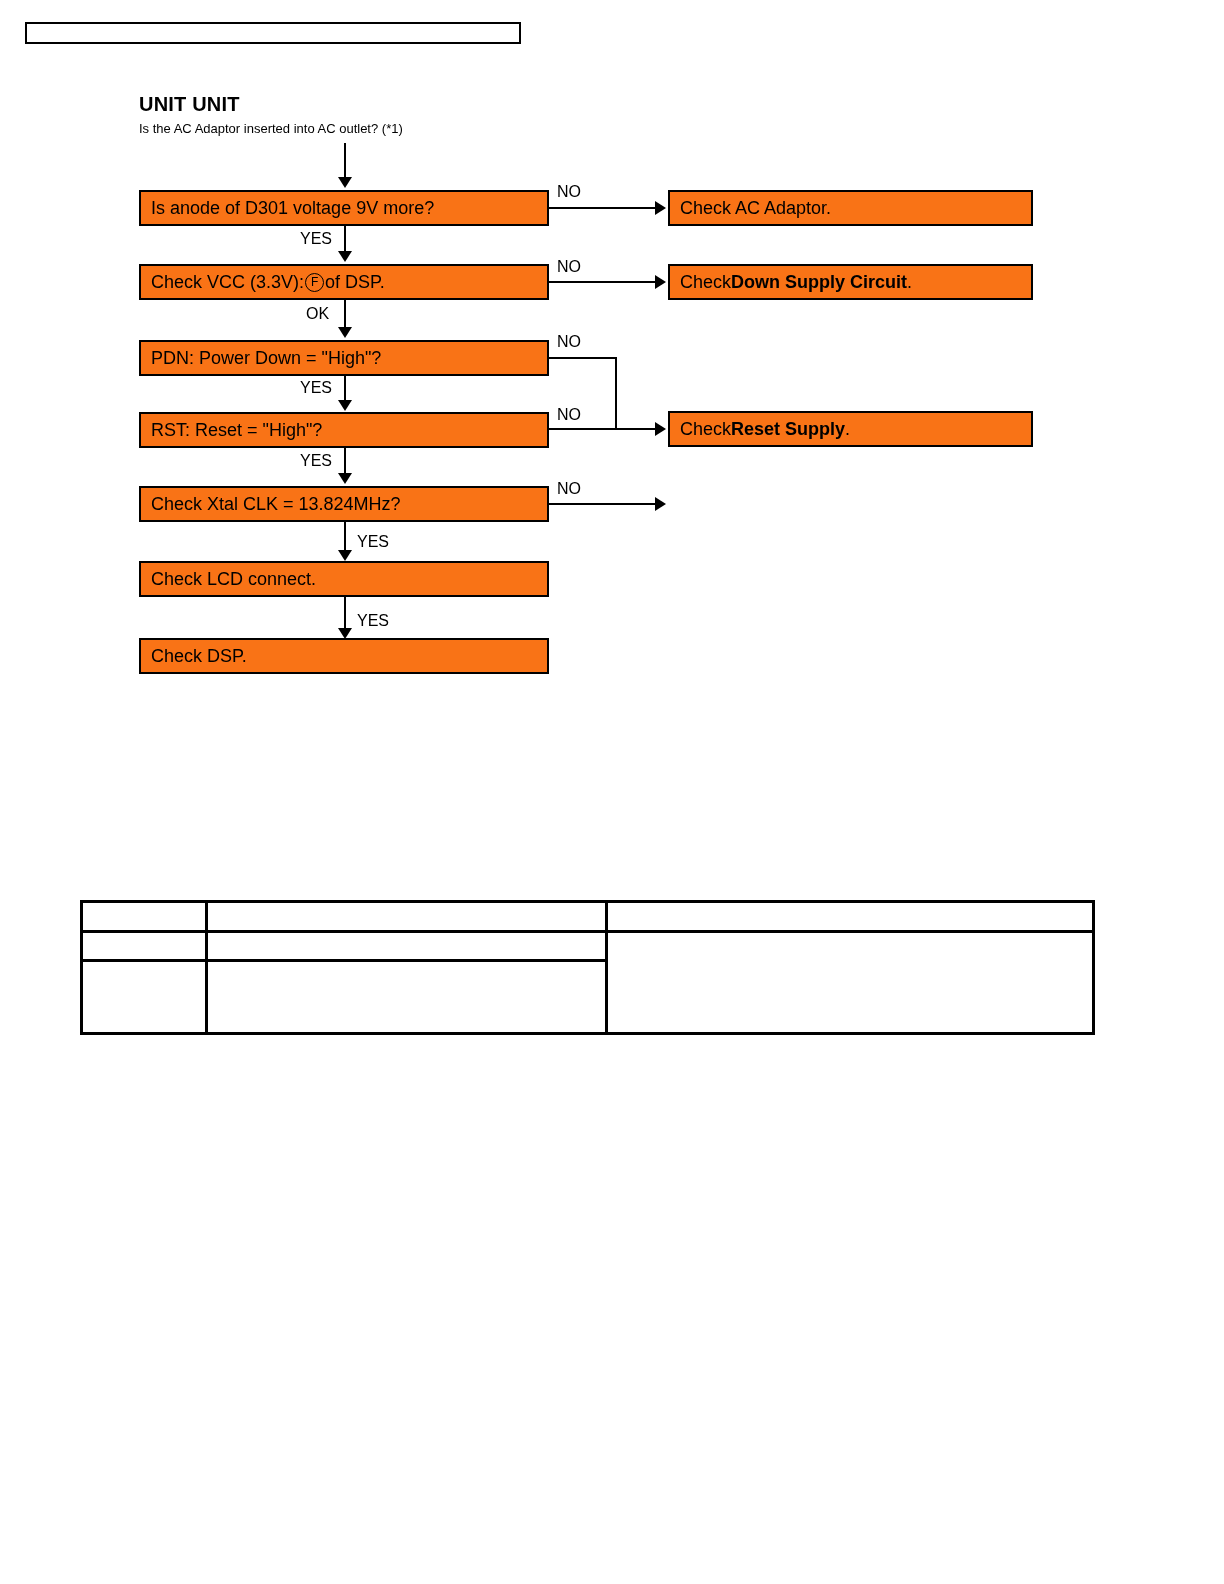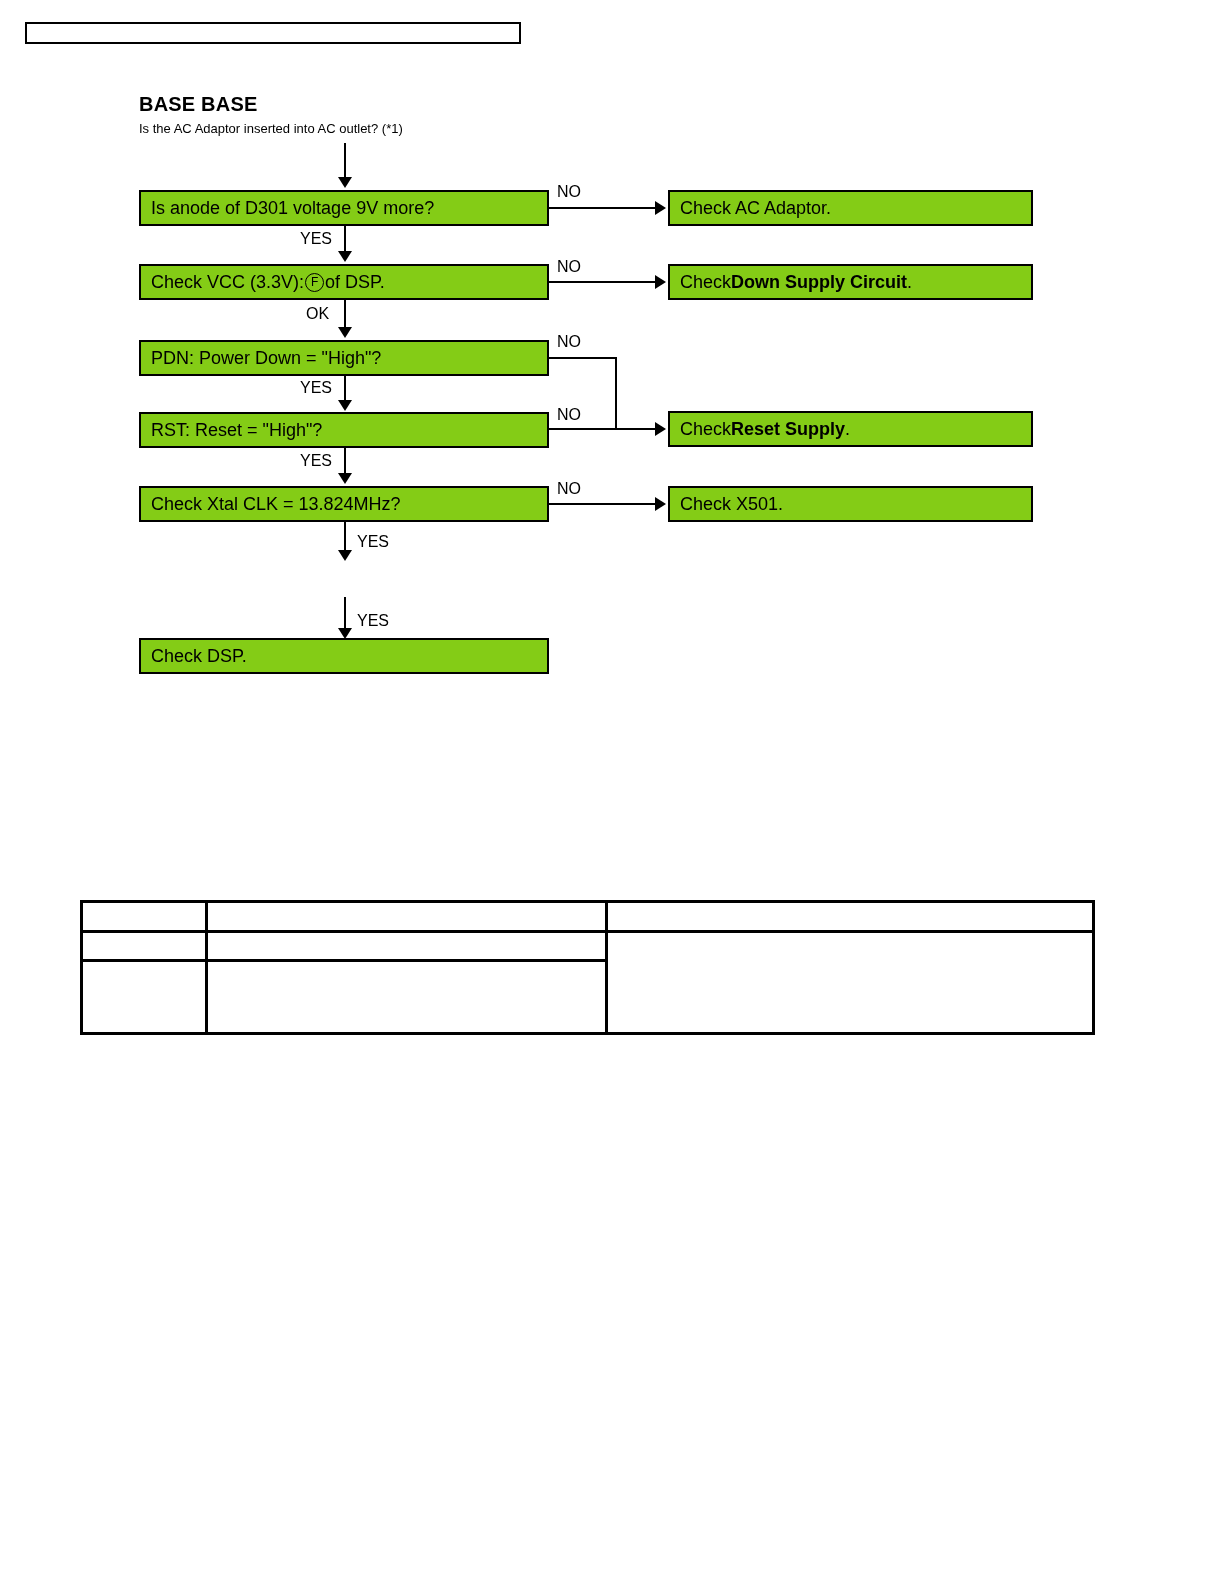--- a/index.html
+++ b/index.html
@@ -48,21 +48,21 @@
     top: 121px;
     font-size: 13px;
     white-space: nowrap;
   }
 
   
   .fbox {
     position: absolute;
     box-sizing: border-box;
     border: 2px solid #000;
-    background: #84cc16;
+    background: #f97316;
     height: 36px;
     display: flex;
     align-items: center;
     padding-left: 10px;
     font-size: 18px;
     white-space: nowrap;
   }
   .fbox.left  { left: 139px; width: 410px; }
   .fbox.right { left: 668px; width: 365px; }
   .fbox .b { font-weight: bold; }
@@ -150,21 +150,21 @@
     overflow: hidden;
   }
 </style>
 </head>
 <body>
 
 <div id="page">
 
   <div class="header-box"></div>
 
-  <div class="unit-title">BASE BASE</div>
+  <div class="unit-title">UNIT UNIT</div>
   <div class="intro-question">Is the AC Adaptor inserted into AC outlet? (*1)</div>
 
   <div class="vline" style="left:344px; top:143px; height:36px;"></div>
   <div class="arrow-down" style="left:338px; top:177px;"></div>
 
   <div class="fbox left" style="top:190px;">
     <span>Is anode of D301 voltage 9V more?</span>
   </div>
 
   <div class="elabel" style="left:557px; top:184px;">NO</div>
@@ -226,28 +226,28 @@
   <div class="vline" style="left:344px; top:448px; height:27px;"></div>
   <div class="arrow-down" style="left:338px; top:473px;"></div>
 
   <div class="fbox left" style="top:486px;">
     <span>Check Xtal CLK = 13.824MHz?</span>
   </div>
 
   <div class="elabel" style="left:557px; top:481px;">NO</div>
   <div class="hline" style="left:549px; top:503px; width:108px;"></div>
   <div class="arrow-right" style="left:655px; top:497px;"></div>
-  <div class="fbox right" style="top:486px;">
-    <span>Check X501.</span>
-  </div>
 
   <div class="vline" style="left:344px; top:522px; height:36px;"></div>
   <div class="arrow-down" style="left:338px; top:550px;"></div>
   <div class="elabel" style="left:357px; top:534px;">YES</div>
 
+  <div class="fbox left" style="top:561px;">
+    <span>Check LCD connect.</span>
+  </div>
   <div class="vline" style="left:344px; top:597px; height:40px;"></div>
   <div class="arrow-down" style="left:338px; top:628px;"></div>
   <div class="elabel" style="left:357px; top:613px;">YES</div>
 
   <div class="fbox left" style="top:638px;">
     <span>Check DSP.</span>
   </div>
 
   <div class="btable">
 

